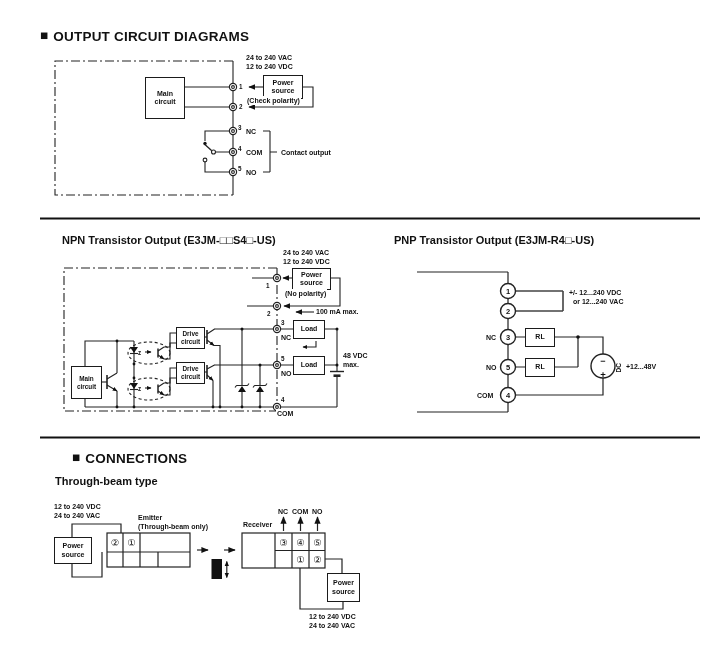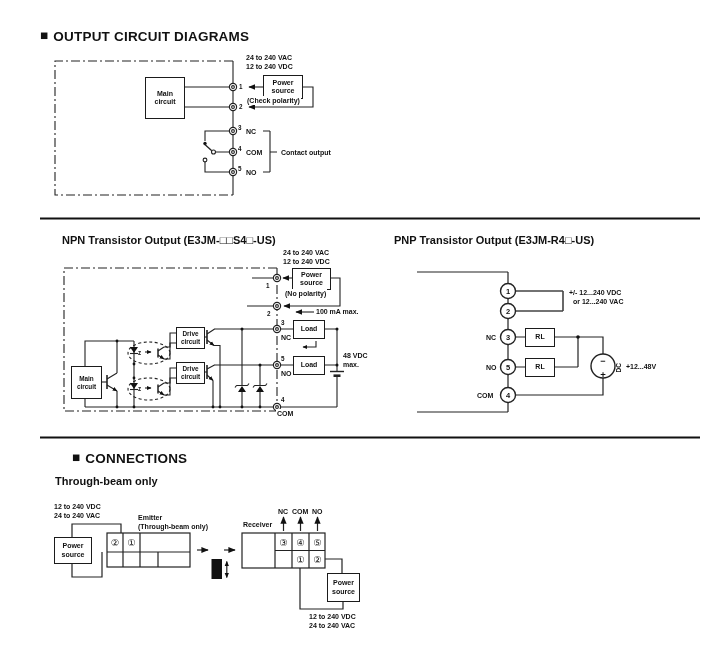--- a/index.html
+++ b/index.html
@@ -303,21 +303,21 @@
   <div class="lbl" style="left:486px;top:333px;">NC</div>
   <div class="cbox" style="left:525px;top:328px;width:28px;height:17px;">RL</div>
   <div class="lbl" style="left:486px;top:363px;">NO</div>
   <div class="cbox" style="left:525px;top:358px;width:28px;height:17px;">RL</div>
   <div class="lbl" style="left:477px;top:391px;">COM</div>
   <div class="lbl" style="left:626px;top:362px;">+12...48V</div>
 
   <div class="hdr" style="left:40px;top:451px;margin-left:32px;">
     <span class="sq">■</span><span>CONNECTIONS</span>
   </div>
-  <div class="sub" style="left:55px;top:475px;">Through-beam only</div>
+  <div class="sub" style="left:55px;top:475px;">Through-beam type</div>
   <div class="lbl two" style="left:54px;top:502px;">
     <span>12 to 240 VDC</span>
       <span>24 to 240 VAC</span>
   </div>
   <div class="cbox" style="left:54px;top:537px;width:36px;height:25px;">
     <span>Power</span>
       <span>source</span>
   </div>
   <div class="lbl two" style="left:138px;top:513px;">
     <span>Emitter</span>

